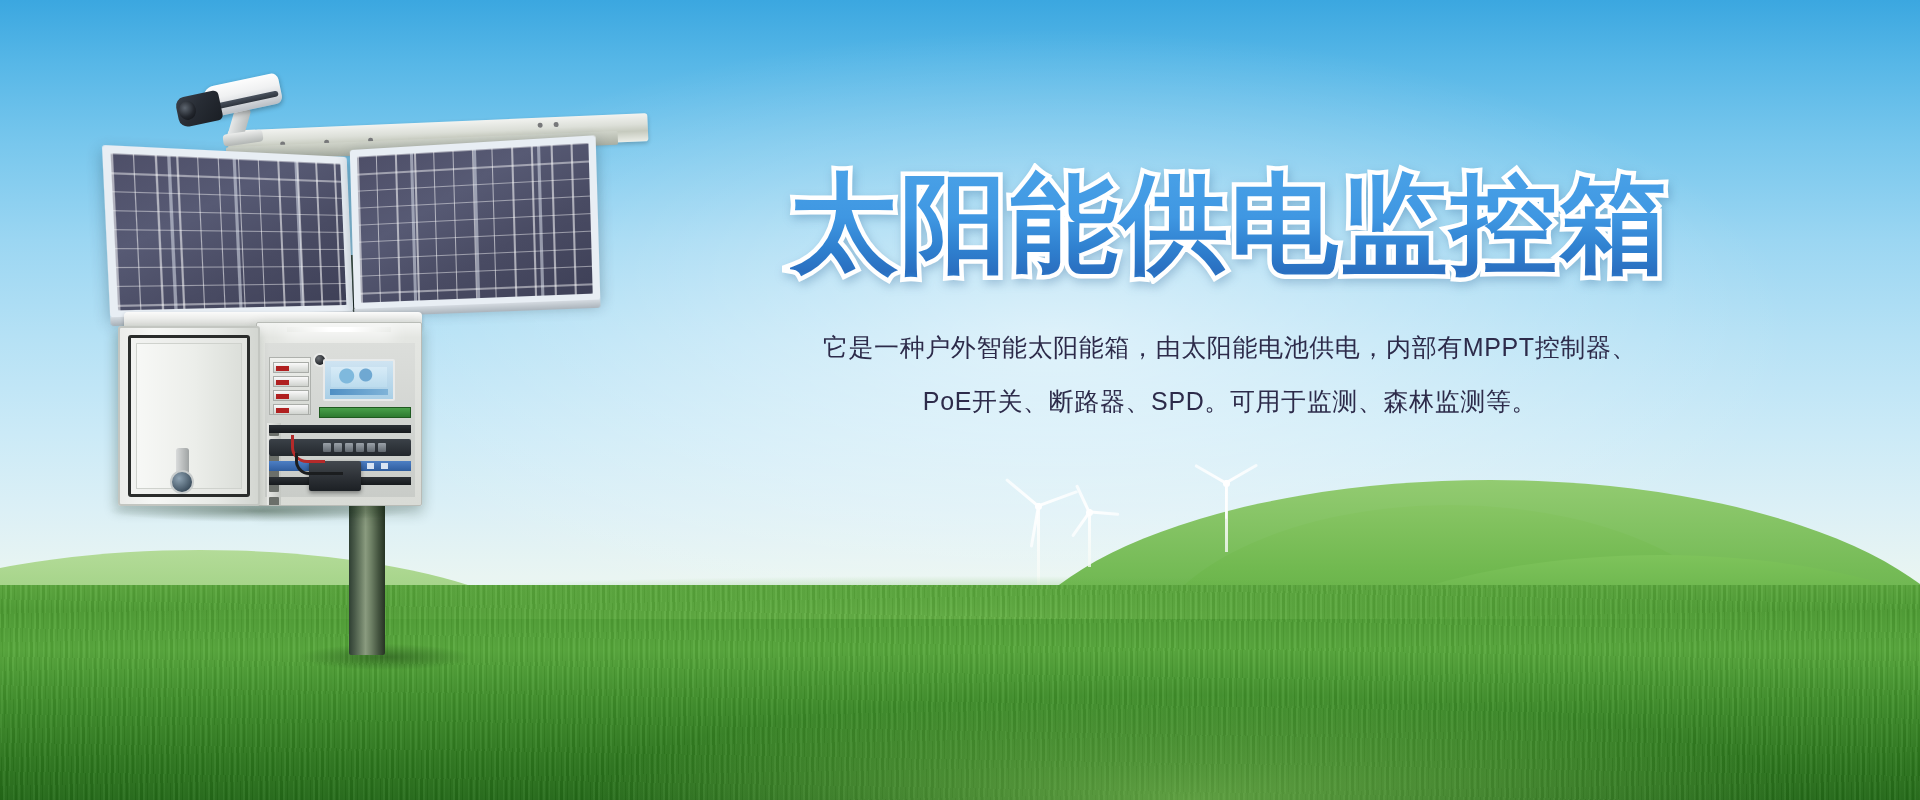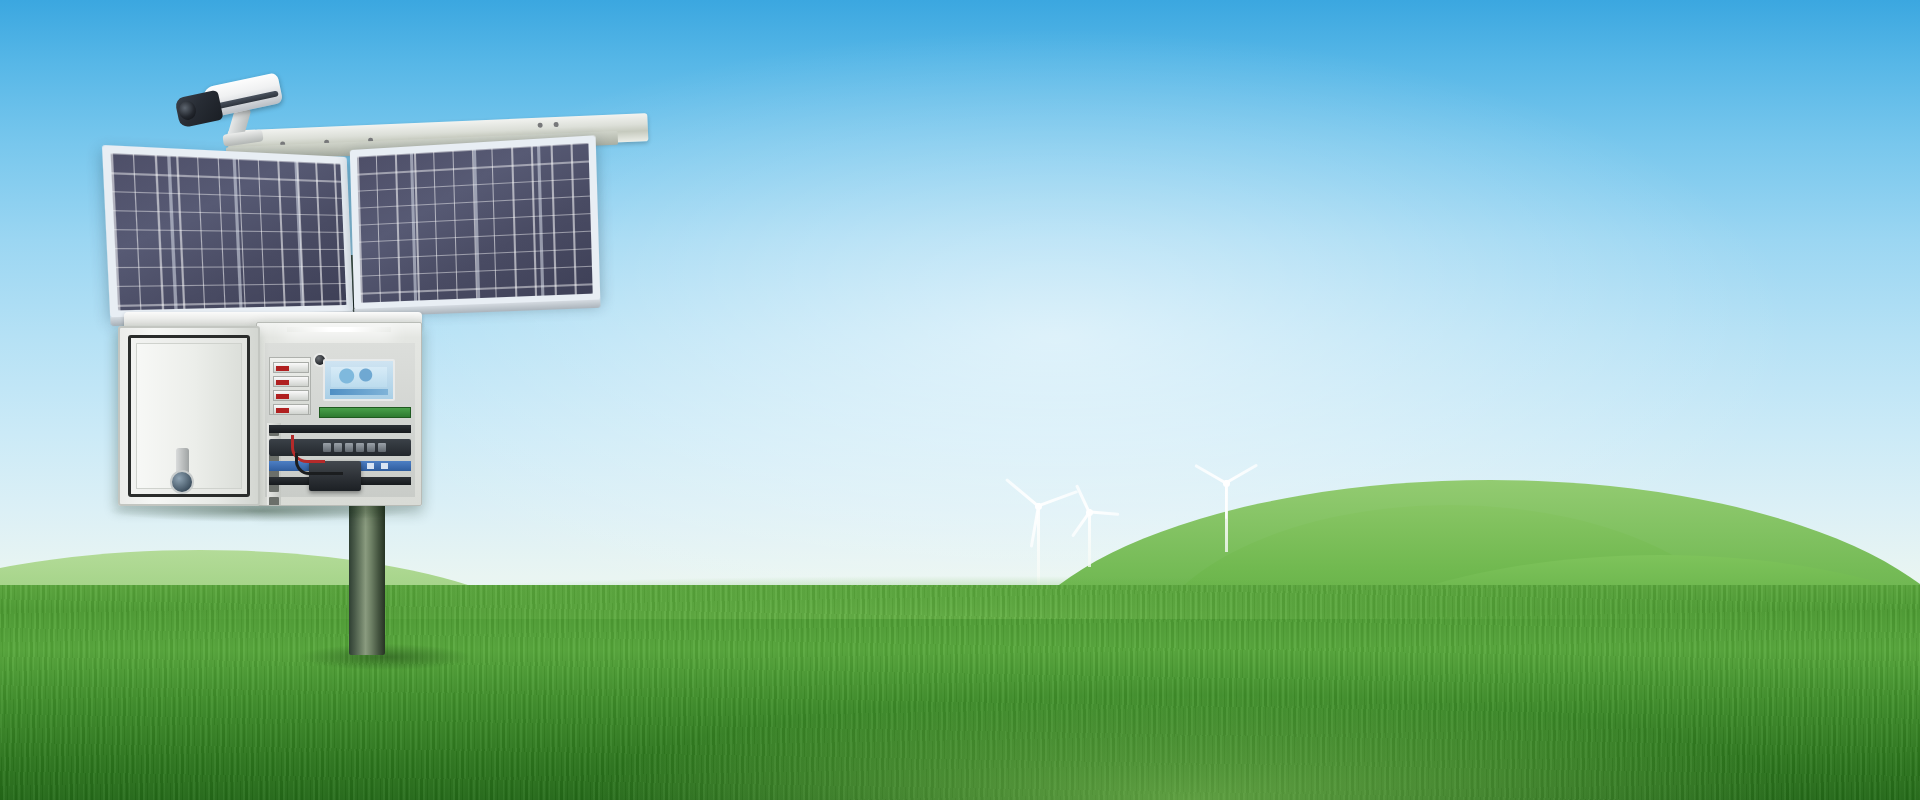--- a/index.html
+++ b/index.html
@@ -579,14 +579,24 @@
 
     <div class="cab-door">
       <div class="cab-door-inner">
         <div class="cab-door-panel"></div>
       </div>
       <div class="handle"></div>
       <div class="lock"></div>
     </div>
   </div>
 
+  <div class="copy">
+    <div class="title-wrap">
+      <div class="title-stroke">太阳能供电监控箱</div>
+      <div class="title title-fill">太阳能供电监控箱</div>
+    </div>
+    <div class="subtitle">
+      <span class="ln">它是一种户外智能太阳能箱，由太阳能电池供电，内部有MPPT控制器、</span>
+      <span class="ln">PoE开关、断路器、SPD。可用于监测、森林监测等。</span>
+    </div>
+  </div>
 
 </div>
 
 </body></html>

